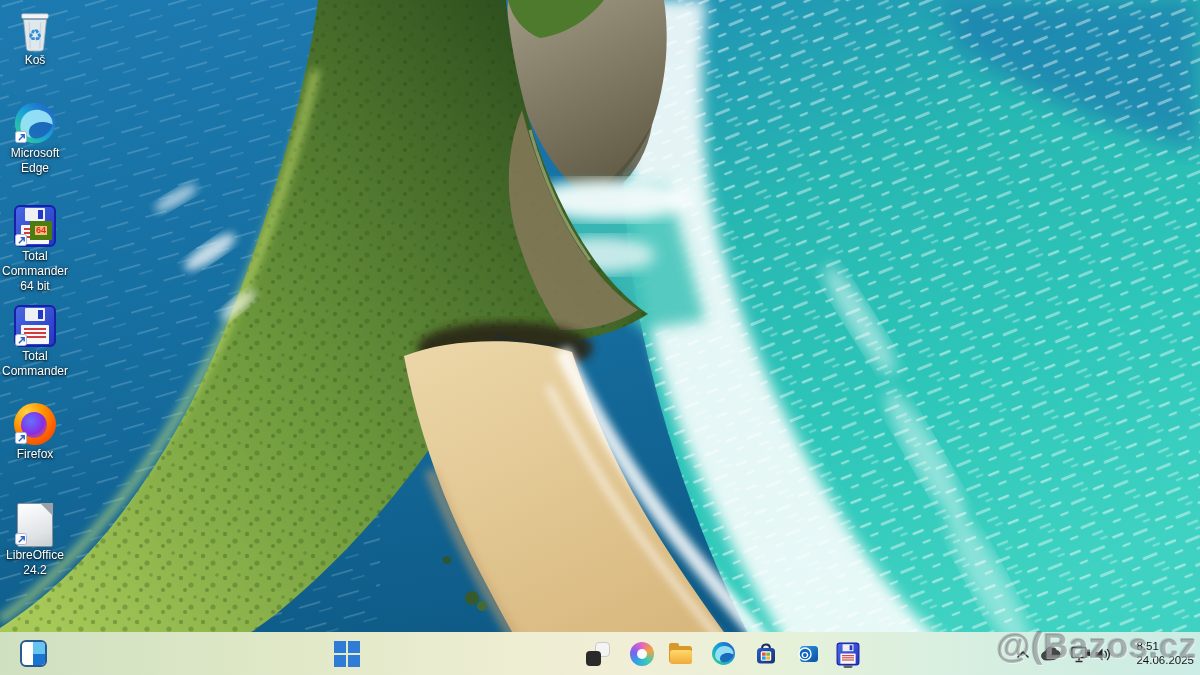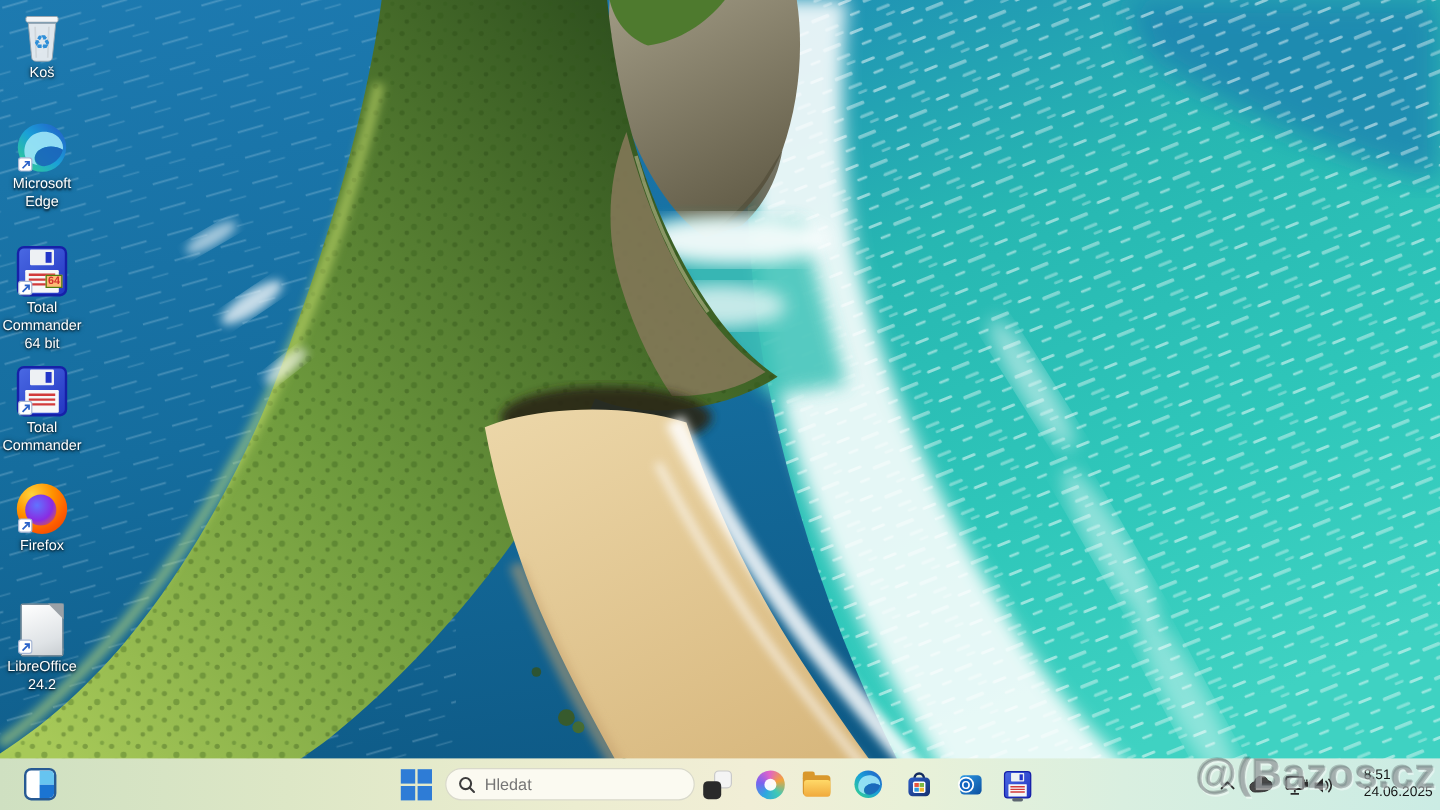--- a/index.html
+++ b/index.html
@@ -11,21 +11,21 @@
   .desk-icon{position:absolute;width:78px;display:flex;flex-direction:column;
              align-items:center;z-index:5;}
   .desk-icon .art{position:relative;width:44px;height:44px;display:flex;
                   align-items:center;justify-content:center;}
   .desk-label{margin-top:1px;font-size:12px;line-height:15px;color:#fff;text-align:center;
               text-shadow:0 1px 2px rgba(0,0,0,.9),0 0 4px rgba(0,0,0,.55);}
   .shortcut{position:absolute;left:2px;bottom:2px;width:12px;height:12px;background:#fff;
             border-radius:2.5px;border:1px solid #a7b7d4;box-sizing:border-box;
             display:flex;align-items:center;justify-content:center;}
   .badge64{position:absolute;right:5px;bottom:8px;font-size:9px;line-height:9px;font-weight:bold;
-           color:#d03030;background:#fdba74;border:1px solid #4d7c0f;padding:0 1px;}
+           color:#d03030;background:#fdba74;border:5px solid #4d7c0f;padding:0 1px;}
   .fx-outer{width:42px;height:42px;border-radius:50%;position:relative;overflow:hidden;
             background:radial-gradient(circle at 30% 22%,#ffd43d 0%,#ff9400 38%,#ff5e00 68%,#e33a00 100%);}
   .fx-inner{position:absolute;left:7px;top:9px;width:26px;height:26px;border-radius:50%;
             background:radial-gradient(circle at 38% 35%,#6173ff 0%,#8a2be2 55%,rgba(181,0,127,0) 100%);}
   .lo-doc{width:34px;height:42px;background:linear-gradient(160deg,#ffffff 0%,#dfe3e6 70%,#c9ced2 100%);
           border:1px solid #8a9096;border-radius:2px;position:relative;}
   .lo-fold{position:absolute;right:-1px;top:-1px;width:0;height:0;
            border-top:13px solid #9aa1a7;border-left:13px solid transparent;}
   .spot-tile{width:40px;height:40px;border-radius:9px;background:rgba(38,38,44,.55);
              display:flex;align-items:center;justify-content:center;}
@@ -315,29 +315,20 @@
 
     <button class="tb-btn" style="left:330px;width:34px">
       <span class="start-grid">
         <span></span>
           <span></span>
           <span></span>
           <span></span>
       </span>
     </button>
 
-    <div class="search-pill">
-      <input class="search-input" type="text" placeholder="Hledat" style="">
-      <span class="search-ico">
-        <svg viewBox="0 0 16 16" width="16" height="16">
-          <circle cx="7" cy="7" r="4.6" stroke="#3c3c3c" stroke-width="1.7" fill="none"></circle>
-          <line x1="10.5" y1="10.5" x2="14" y2="14" stroke="#3c3c3c" stroke-width="1.7" stroke-linecap="round"></line>
-        </svg>
-      </span>
-    </div>
 
     <button class="tb-btn" style="left:579px">
       <span class="tv-wrap">
         <span class="tv-back"></span>
           <span class="tv-front"></span>
       </span>
     </button>
 
     <button class="tb-btn" style="left:623px">
       <span class="cp-circle">

